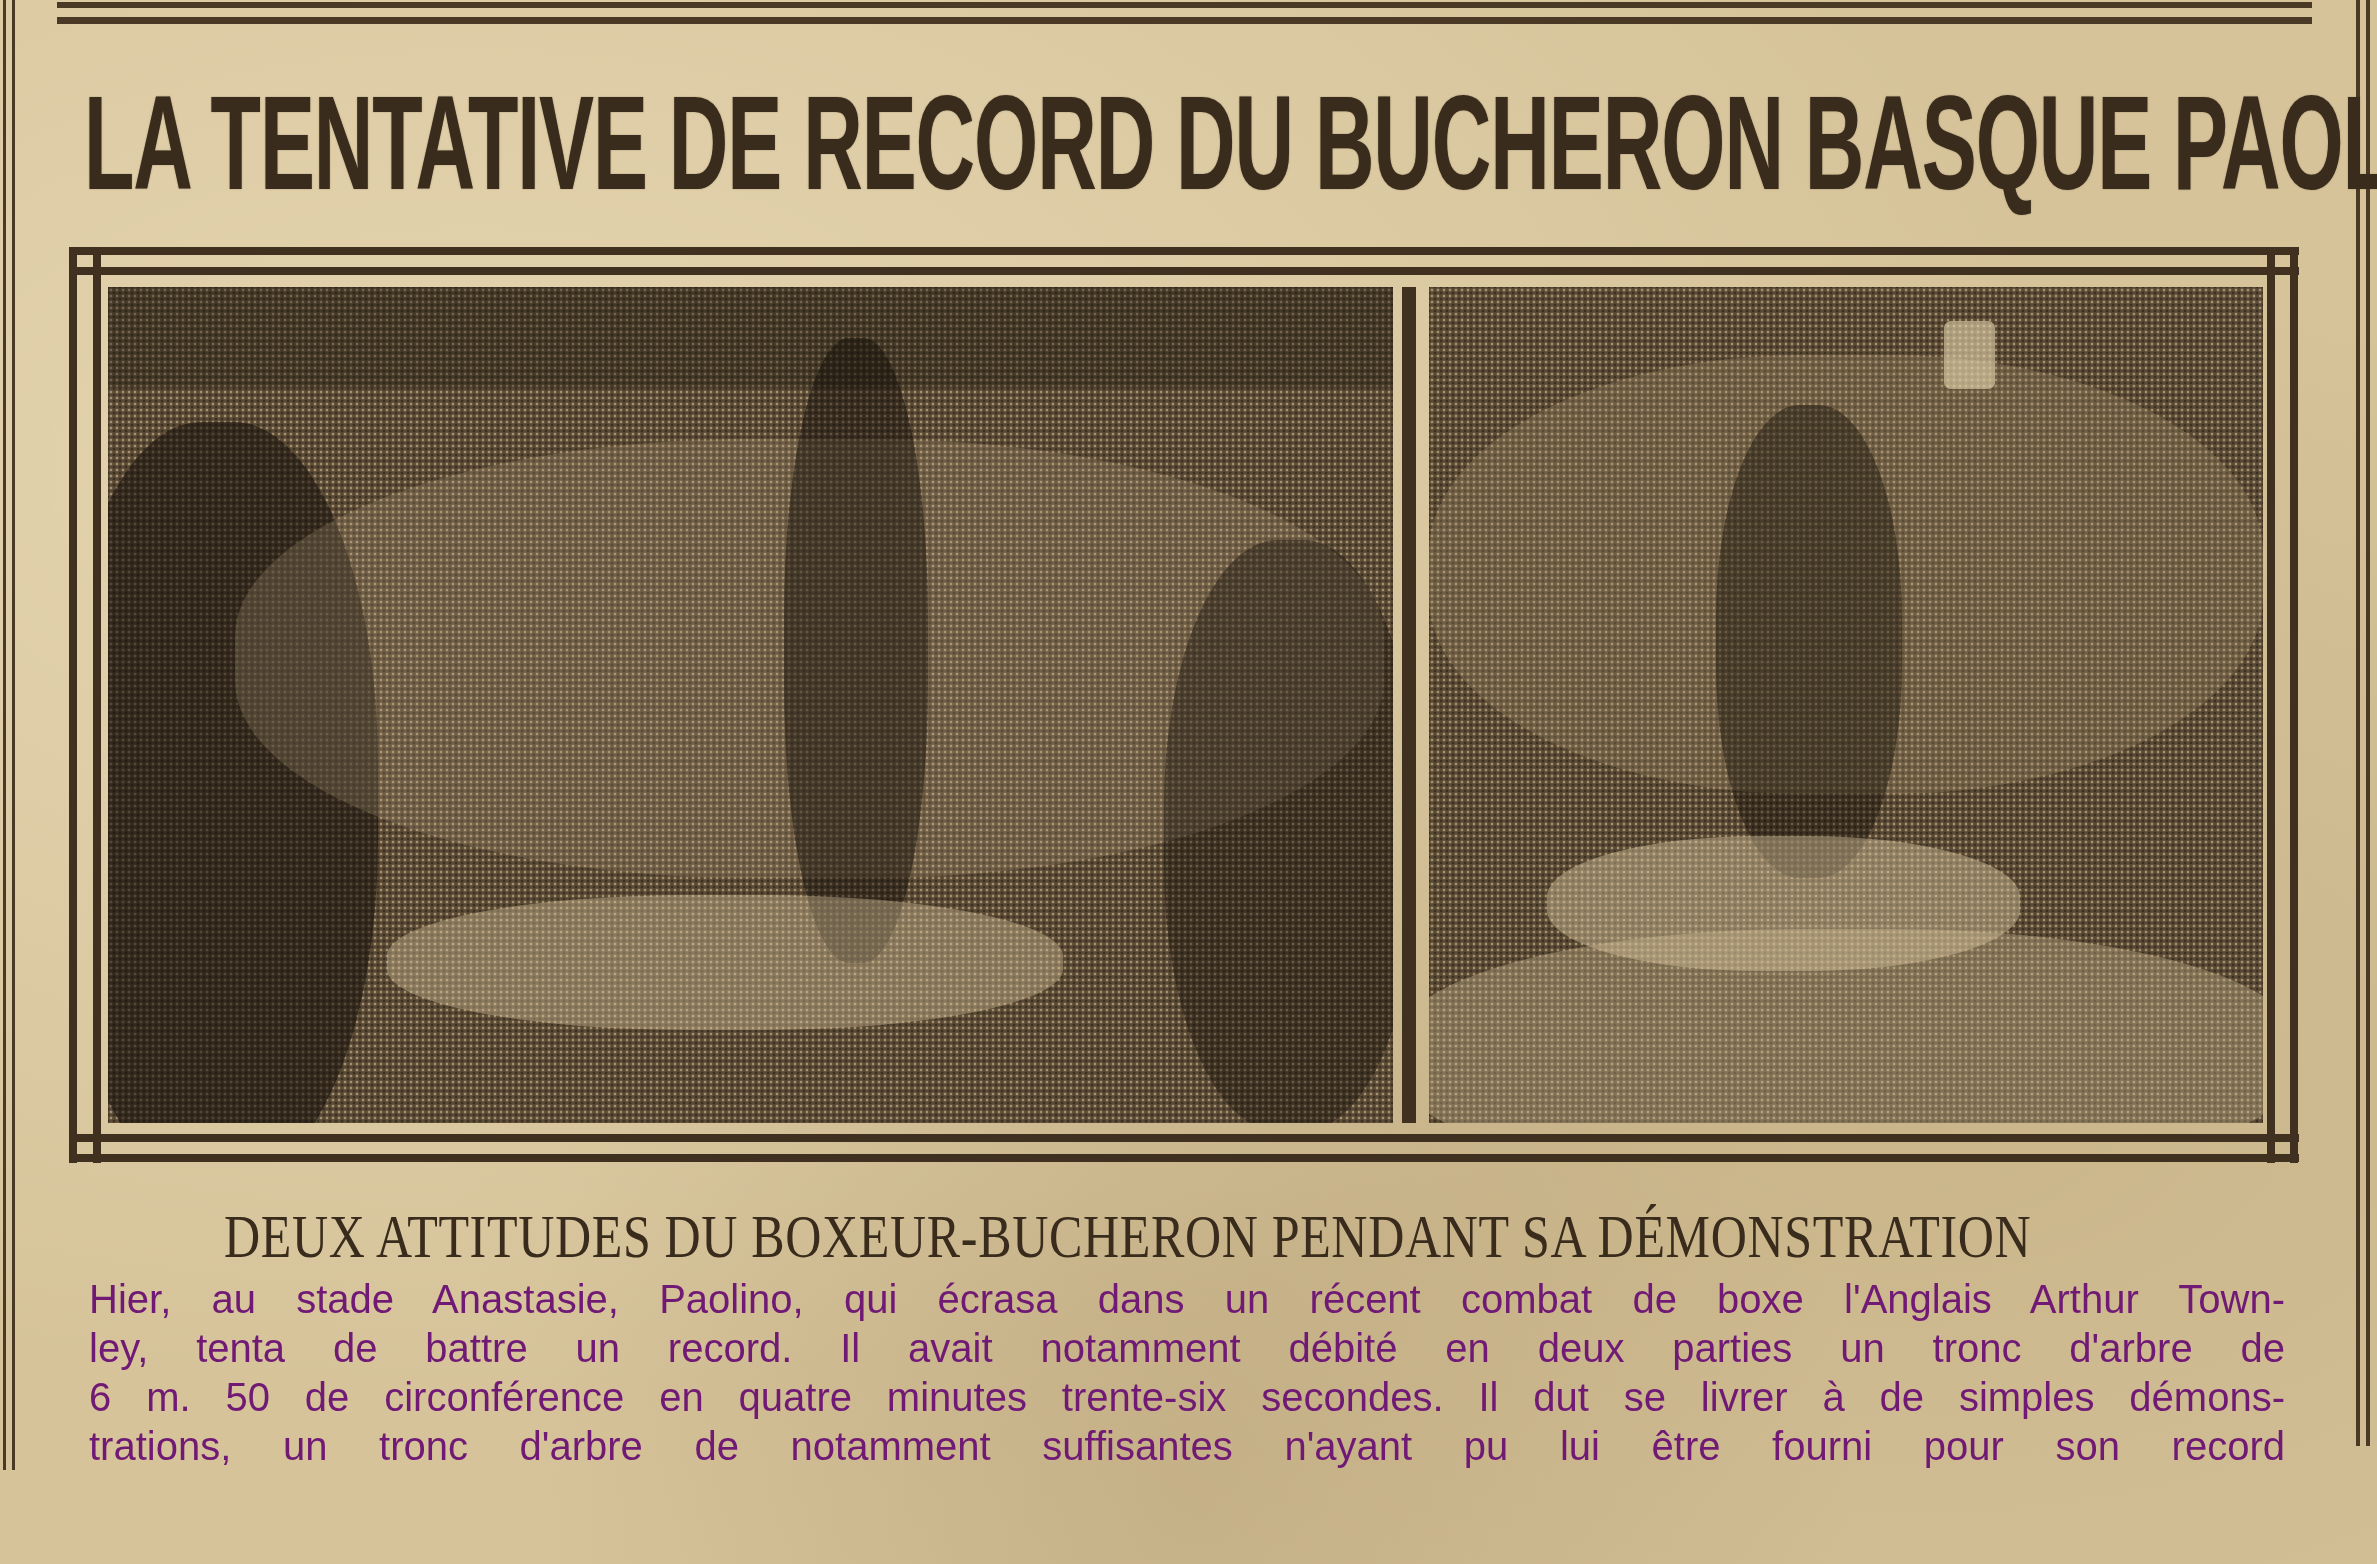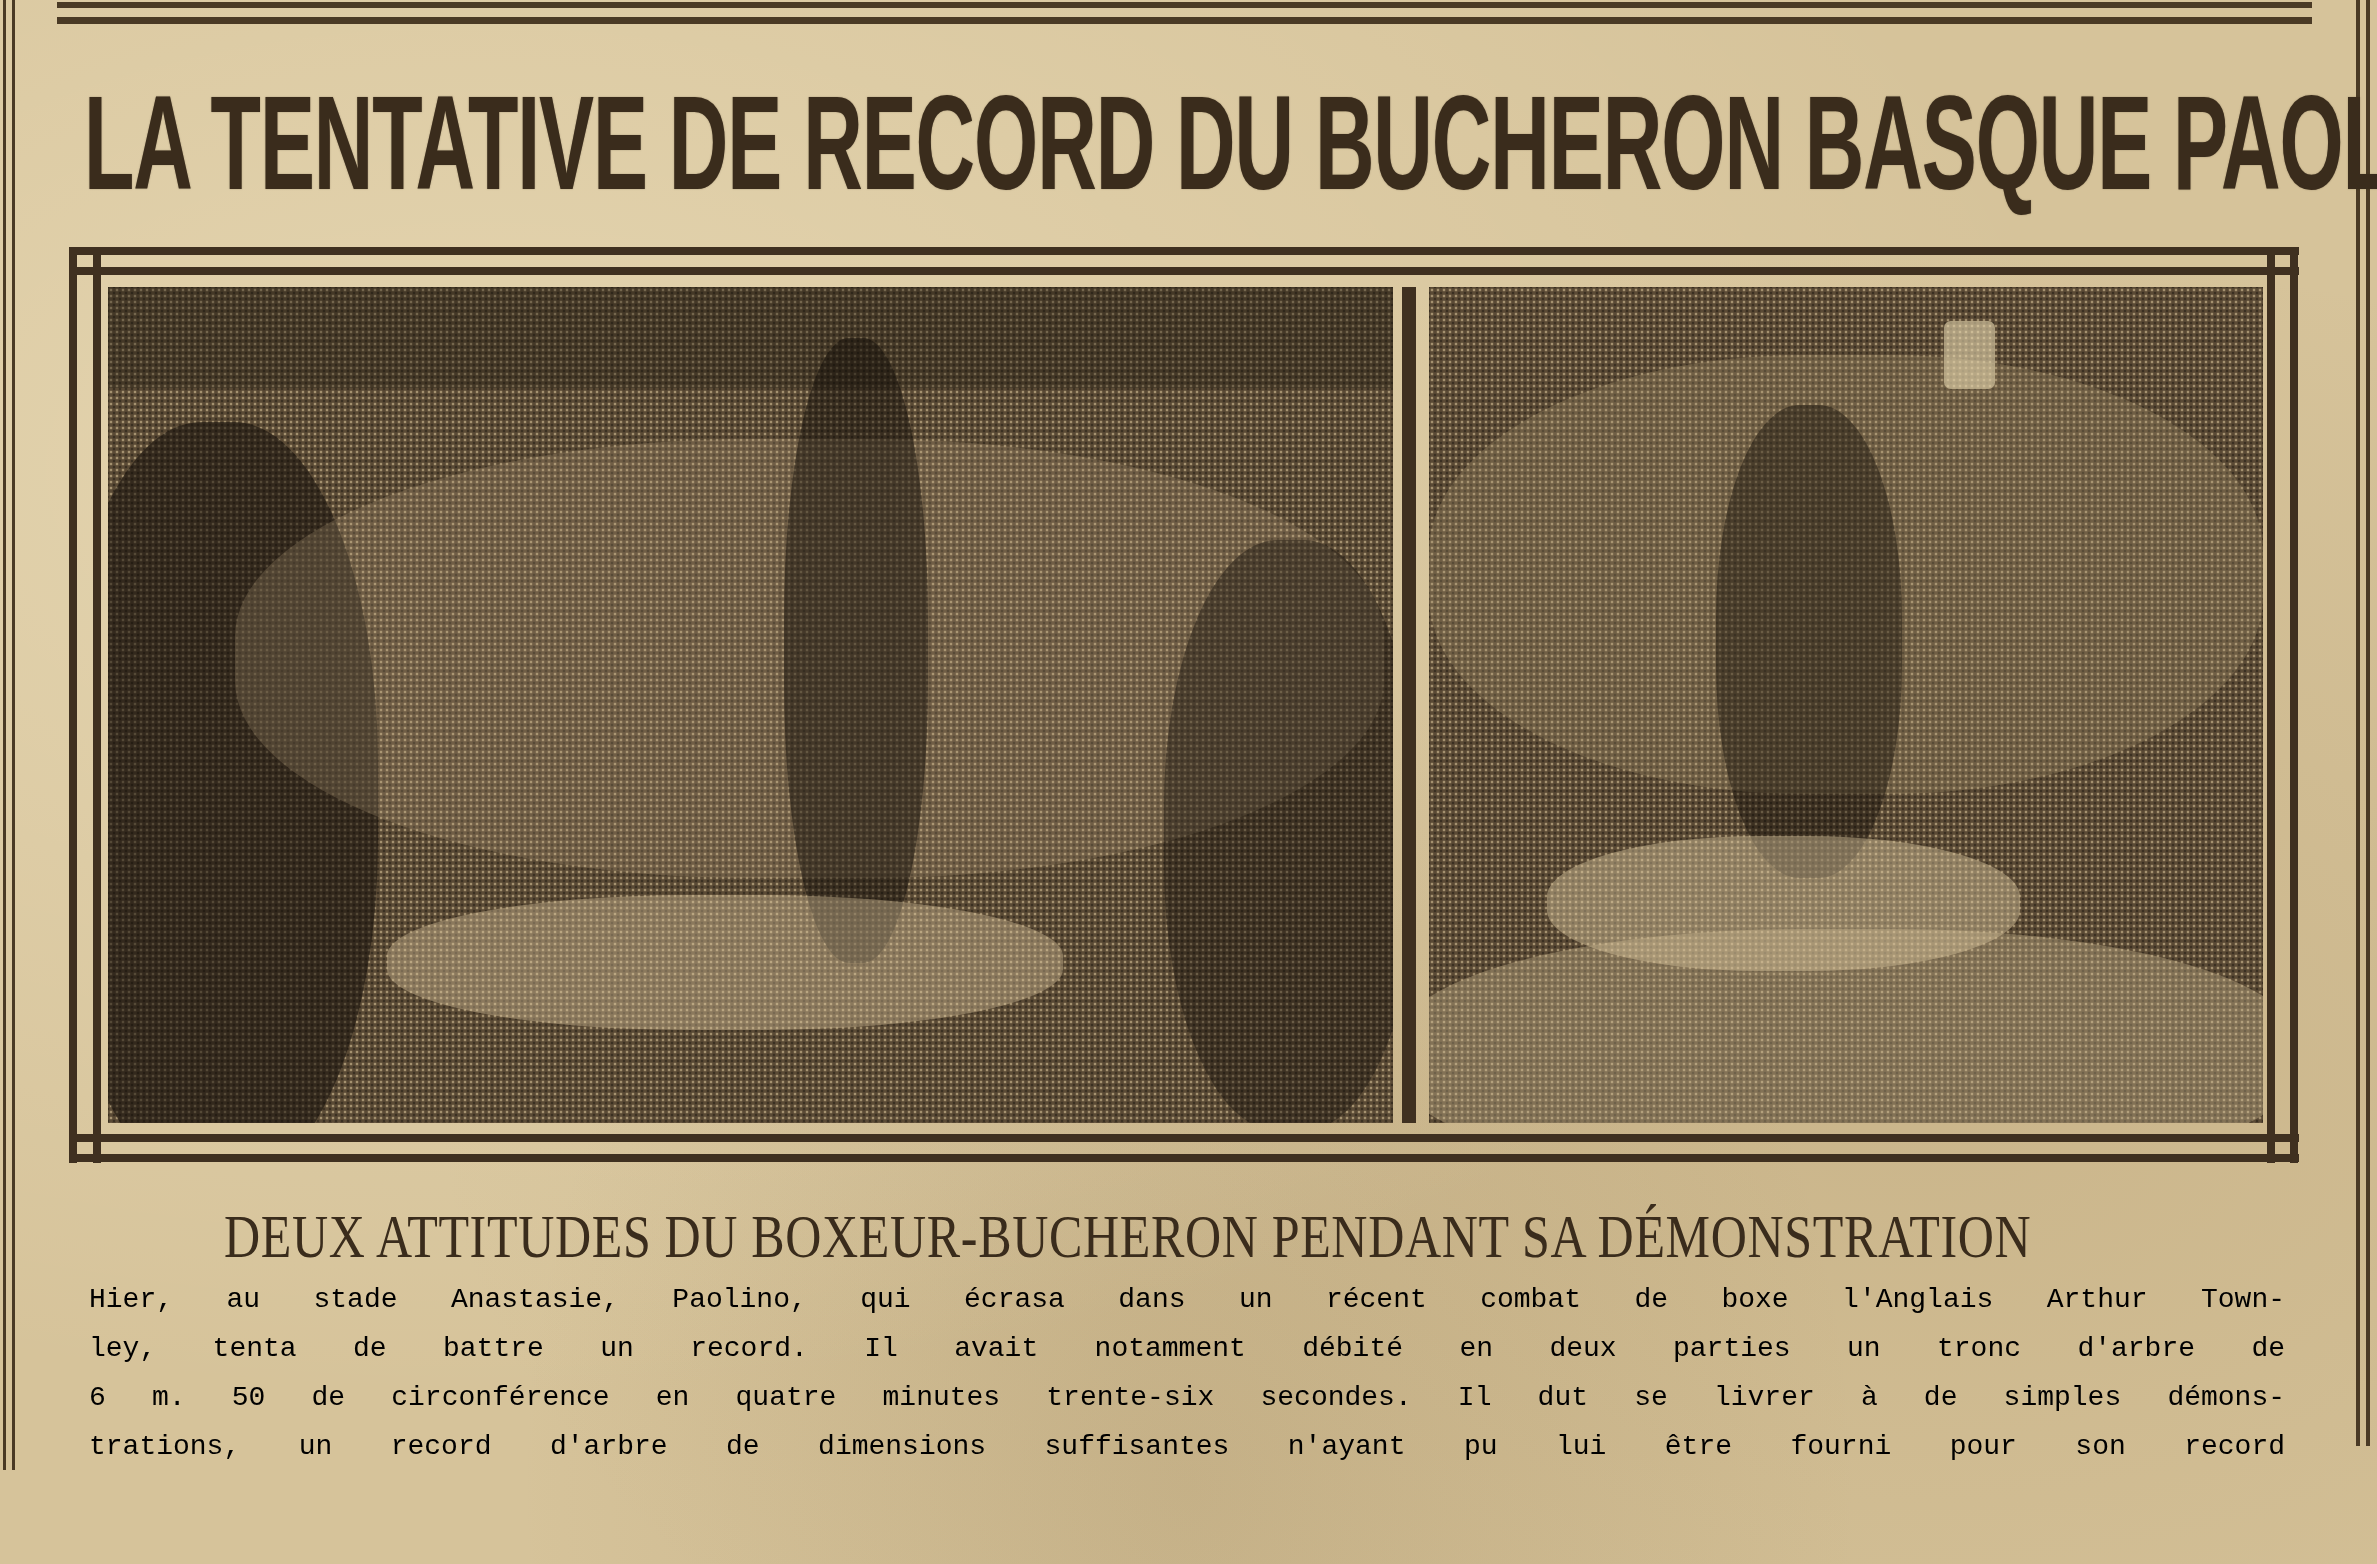--- a/index.html
+++ b/index.html
@@ -56,22 +56,22 @@
 
     .caption-title {
       position: absolute; left: 224px; top: 1199px; width: 1943px; height: 76px;
       font-family: "Liberation Serif", serif; font-size: 61px; line-height: 76px;
       color: #3a2c1c; white-space: nowrap; letter-spacing: 0.8px;
       transform: scaleX(0.82); transform-origin: left top;
     }
 
     .body-text {
       position: absolute; left: 89px; top: 1275px; width: 2196px;
-      font-family: Liberation Mono, monospace; font-size: 28px; line-height: 49px;
-      color: #000000;
+      font-family: Liberation Sans, sans-serif; font-size: 40px; line-height: 49px;
+      color: #701a75;
     }
     .body-text .line {
       display: block; white-space: nowrap; text-align: justify; text-align-last: justify;
       height: 49px; overflow: visible;
     }
   </style>
 </head>
 <body>
 
 <div class="page">
@@ -115,17 +115,17 @@
     <div class="shade" style="left:-34px; top:642px; width:904px; height:253px; background:rgba(210,190,150,0.35);"></div>
     <div class="shade" style="left:515px; top:34px; width:51px; height:68px; background:rgba(230,215,175,0.6); border-radius:6.8px;"></div>
   </div>
 
   <h2 class="caption-title" style="margin:0; font-weight:normal;">DEUX ATTITUDES DU BOXEUR-BUCHERON PENDANT SA DÉMONSTRATION</h2>
 
   <div class="body-text">
     <div class="line">Hier, au stade Anastasie, Paolino, qui écrasa dans un récent combat de boxe l'Anglais Arthur Town-</div>
     <div class="line">ley, tenta de battre un record. Il avait notamment débité en deux parties un tronc d'arbre de</div>
     <div class="line">6 m. 50 de circonférence en quatre minutes trente-six secondes. Il dut se livrer à de simples démons-</div>
-    <div class="line">trations, un record d'arbre de dimensions suffisantes n'ayant pu lui être fourni pour son record</div>
+    <div class="line">trations, un tronc d'arbre de notamment suffisantes n'ayant pu lui être fourni pour son record</div>
   </div>
 
 </div>
 
 
 </body></html>

